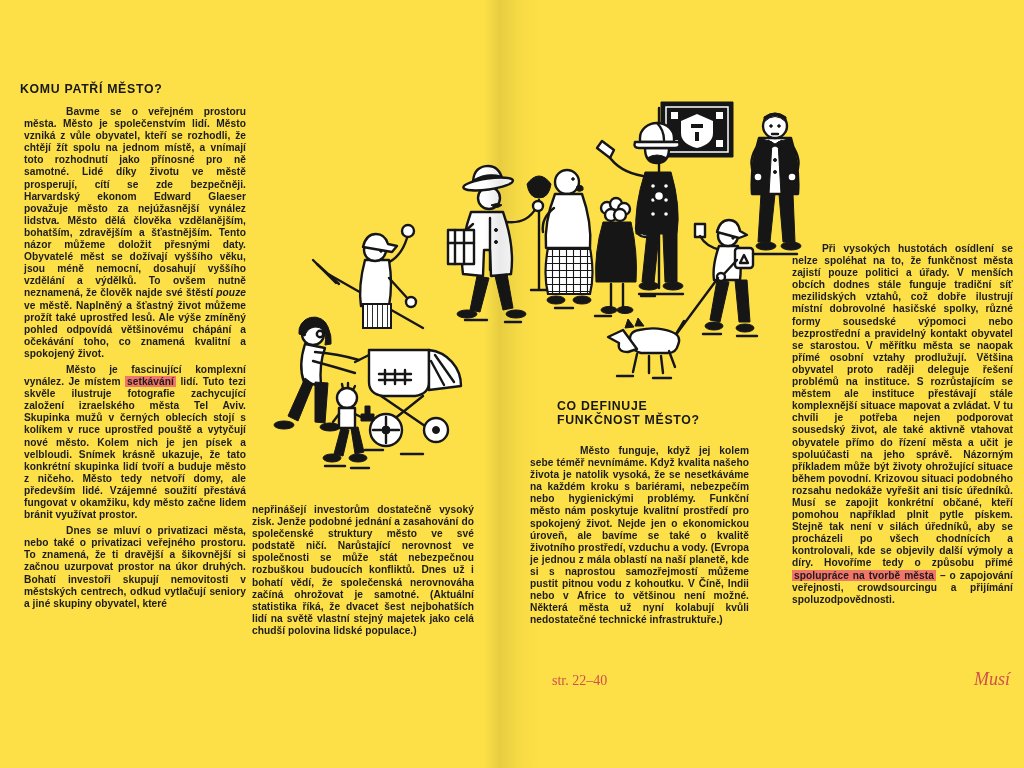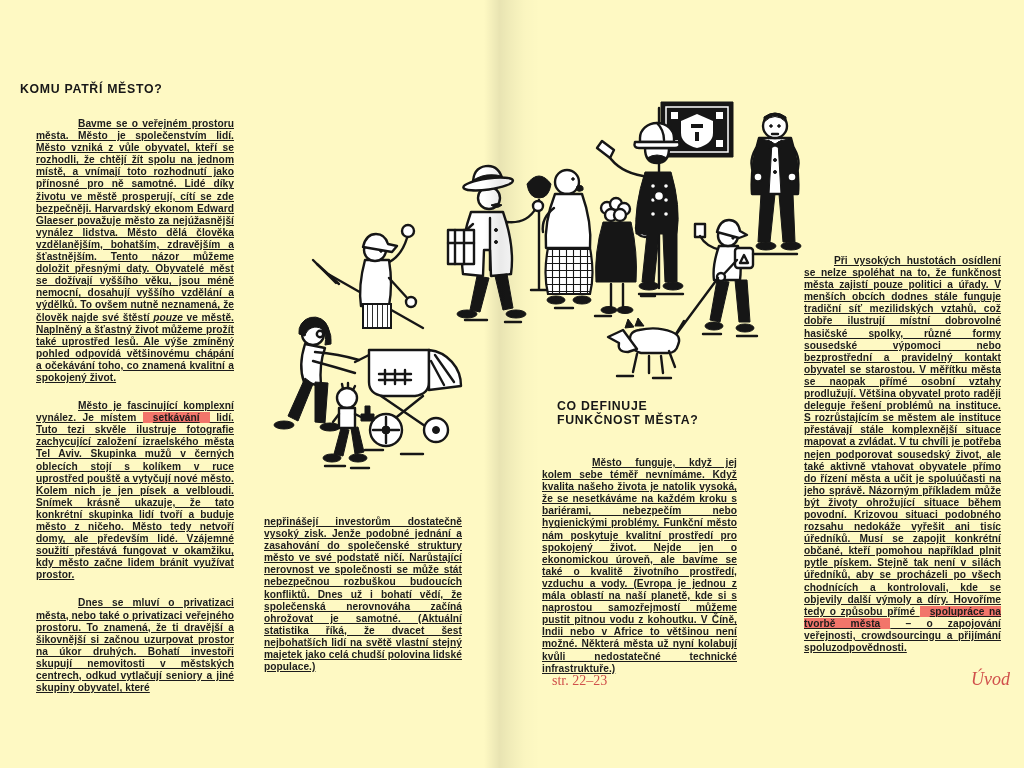--- a/index.html
+++ b/index.html
@@ -1,40 +1,40 @@
 <!DOCTYPE html>
 <html><head>
 <meta charset="utf-8">
 <style>
   html,body{margin:0;padding:0;}
   body{
     width:1024px;height:768px;position:relative;overflow:hidden;
     background:#ffffff;font-family:"Liberation Sans",sans-serif;
   }
-  .spread{position:absolute;inset:0;background:#fef9c3;}
+  .spread{position:absolute;inset:0;background:#fde047;}
   
   .gutter{
     position:absolute;left:484px;top:0;width:56px;height:768px;z-index:10;
     background:linear-gradient(90deg,rgba(0,0,0,0) 0%,rgba(0,0,0,0.085) 28%,rgba(0,0,0,0.05) 48%,rgba(0,0,0,0.015) 72%,rgba(0,0,0,0) 100%);
     pointer-events:none;
   }
   .heading{
     position:absolute;color:#171717;
     font:700 12.3px/14px "Liberation Sans",sans-serif;letter-spacing:.7px;
   }
   .col{
     position:absolute;color:#1c1c1c;text-align:justify;
     font:700 10.2px/12.1px "Liberation Sans",sans-serif;letter-spacing:.05px;
   }
-  .col p{margin:16px;text-decoration:underline;}
+  .col p{margin:4px;}
   .ind{text-indent:42px;}
   .ind-r1{text-indent:50px;}
   .ind-r2{text-indent:30px;}
   em{font-style:italic;}
-  .hl{background:#f2756a;padding:0 10px;}
+  .hl{background:#f2756a;padding:0 2px;}
   .footer-page{
     position:absolute;left:552px;top:673px;
     font:400 14px/16px "Liberation Serif",serif;color:#d0504b;
   }
   .footer-chapter{
     position:absolute;right:14px;top:669px;
     font:italic 400 18px/20px "Liberation Serif",serif;color:#d0504b;
   }
   .illustration{position:absolute;left:255px;top:78px;width:560px;height:470px;z-index:2;}
   .ln{fill:none;stroke:#161616;stroke-width:2.4;stroke-linecap:round;stroke-linejoin:round;}
@@ -53,33 +53,33 @@
     <p class="ind"><span>Město je fascinující komplexní vynález. Je místem </span><span class="hl">setkávání</span><span> lidí. Tuto tezi skvěle ilustruje fotografie zachycující založení izraelského města Tel Aviv. Skupinka mužů v černých oblecích stojí s kolíkem v ruce uprostřed pouště a vytyčují nové město. Kolem nich je jen písek a velbloudi. Snímek krásně ukazuje, že tato konkrétní skupinka lidí tvoří a buduje město z ničeho. Město tedy netvoří domy, ale především lidé. Vzájemné soužití přestává fungovat v okamžiku, kdy město začne lidem bránit využívat prostor.</span></p>
     <p class="ind">Dnes se mluví o privatizaci města, nebo také o privatizaci veřejného prostoru. To znamená, že ti dravější a šikovnější si začnou uzurpovat prostor na úkor druhých. Bohatí investoři skupují nemovitosti v městských centrech, odkud vytlačují seniory a jiné skupiny obyvatel, které</p>
   </div>
 
   <div class="col" style="left:248px;top:500px;width:230px;">
     <p>nepřinášejí investorům dostatečně vysoký zisk. Jenže podobné jednání a zasahování do společenské struktury město ve své podstatě ničí. Narůstající nerovnost ve společnosti se může stát nebezpečnou rozbuškou budoucích konfliktů. Dnes už i bohatí vědí, že společenská nerovnováha začíná ohrožovat je samotné. (Aktuální statistika říká, že dvacet šest nejbohatších lidí na světě vlastní stejný majetek jako celá chudší polovina lidské populace.)</p>
   </div>
 
   <div class="heading" style="left:557px;top:399px;">
     <div>CO DEFINUJE</div>
-    <div>FUNKČNOST MĚSTA?</div>
+    <div>FUNKČNOST MĚSTO?</div>
   </div>
 
   <div class="col" style="left:526px;top:441px;width:227px;">
     <p class="ind-r1">Město funguje, když jej kolem sebe téměř nevnímáme. Když kvalita našeho života je natolik vysoká, že se nesetkáváme na každém kroku s bariérami, nebezpečím nebo hygienickými problémy. Funkční město nám poskytuje kvalitní prostředí pro spokojený život. Nejde jen o ekonomickou úroveň, ale bavíme se také o kvalitě životního prostředí, vzduchu a vody. (Evropa je jednou z mála oblastí na naší planetě, kde si s naprostou samozřejmostí můžeme pustit pitnou vodu z kohoutku. V Číně, Indii nebo v Africe to většinou není možné. Některá města už nyní kolabují kvůli nedostatečné technické infrastruktuře.)</p>
   </div>
 
   <div class="col" style="left:788px;top:239px;width:229px;">
     <p class="ind-r2"><span>Při vysokých hustotách osídlení se nelze spoléhat na to, že funkčnost města zajistí pouze politici a úřady. V menších obcích dodnes stále funguje tradiční síť mezilidských vztahů, což dobře ilustrují místní dobrovolné hasičské spolky, různé formy sousedské výpomoci nebo bezprostřední a pravidelný kontakt obyvatel se starostou. V měřítku města se naopak přímé osobní vztahy prodlužují. Většina obyvatel proto raději deleguje řešení problémů na instituce. S rozrůstajícím se městem ale instituce přestávají stále komplexnější situace mapovat a zvládat. V tu chvíli je potřeba nejen podporovat sousedský život, ale také aktivně vtahovat obyvatele přímo do řízení města a učit je spoluúčasti na jeho správě. Názorným příkladem může být životy ohrožující situace během povodní. Krizovou situaci podobného rozsahu nedokáže vyřešit ani tisíc úředníků. Musí se zapojit konkrétní občané, kteří pomohou například plnit pytle pískem. Stejně tak není v silách úředníků, aby se procházeli po všech chodnících a kontrolovali, kde se objevily další výmoly a díry. Hovoříme tedy o způsobu přímé </span><span class="hl">spolupráce na tvorbě města</span><span> – o zapojování veřejnosti, crowdsourcingu a přijímání spoluzodpovědnosti.</span></p>
   </div>
 
-  <div class="footer-page">str. 22–23</div>
-  <div class="footer-chapter">Úvod</div>
+  <div class="footer-page">str. 22–40</div>
+  <div class="footer-chapter">Musí</div>
 
   <svg class="illustration" viewBox="0 0 560 470" aria-hidden="true">
     <defs>
       <pattern id="plaid" width="7" height="7" patternUnits="userSpaceOnUse">
         <rect width="7" height="7" fill="#fff"></rect>
         <path d="M0,3.5H7M3.5,0V7" stroke="#161616" stroke-width="1.1"></path>
       </pattern>
       <pattern id="stripes" width="5" height="5" patternUnits="userSpaceOnUse">
         <rect width="5" height="5" fill="#fff"></rect>
         <path d="M2.5,0V5" stroke="#161616" stroke-width="0.9"></path>

